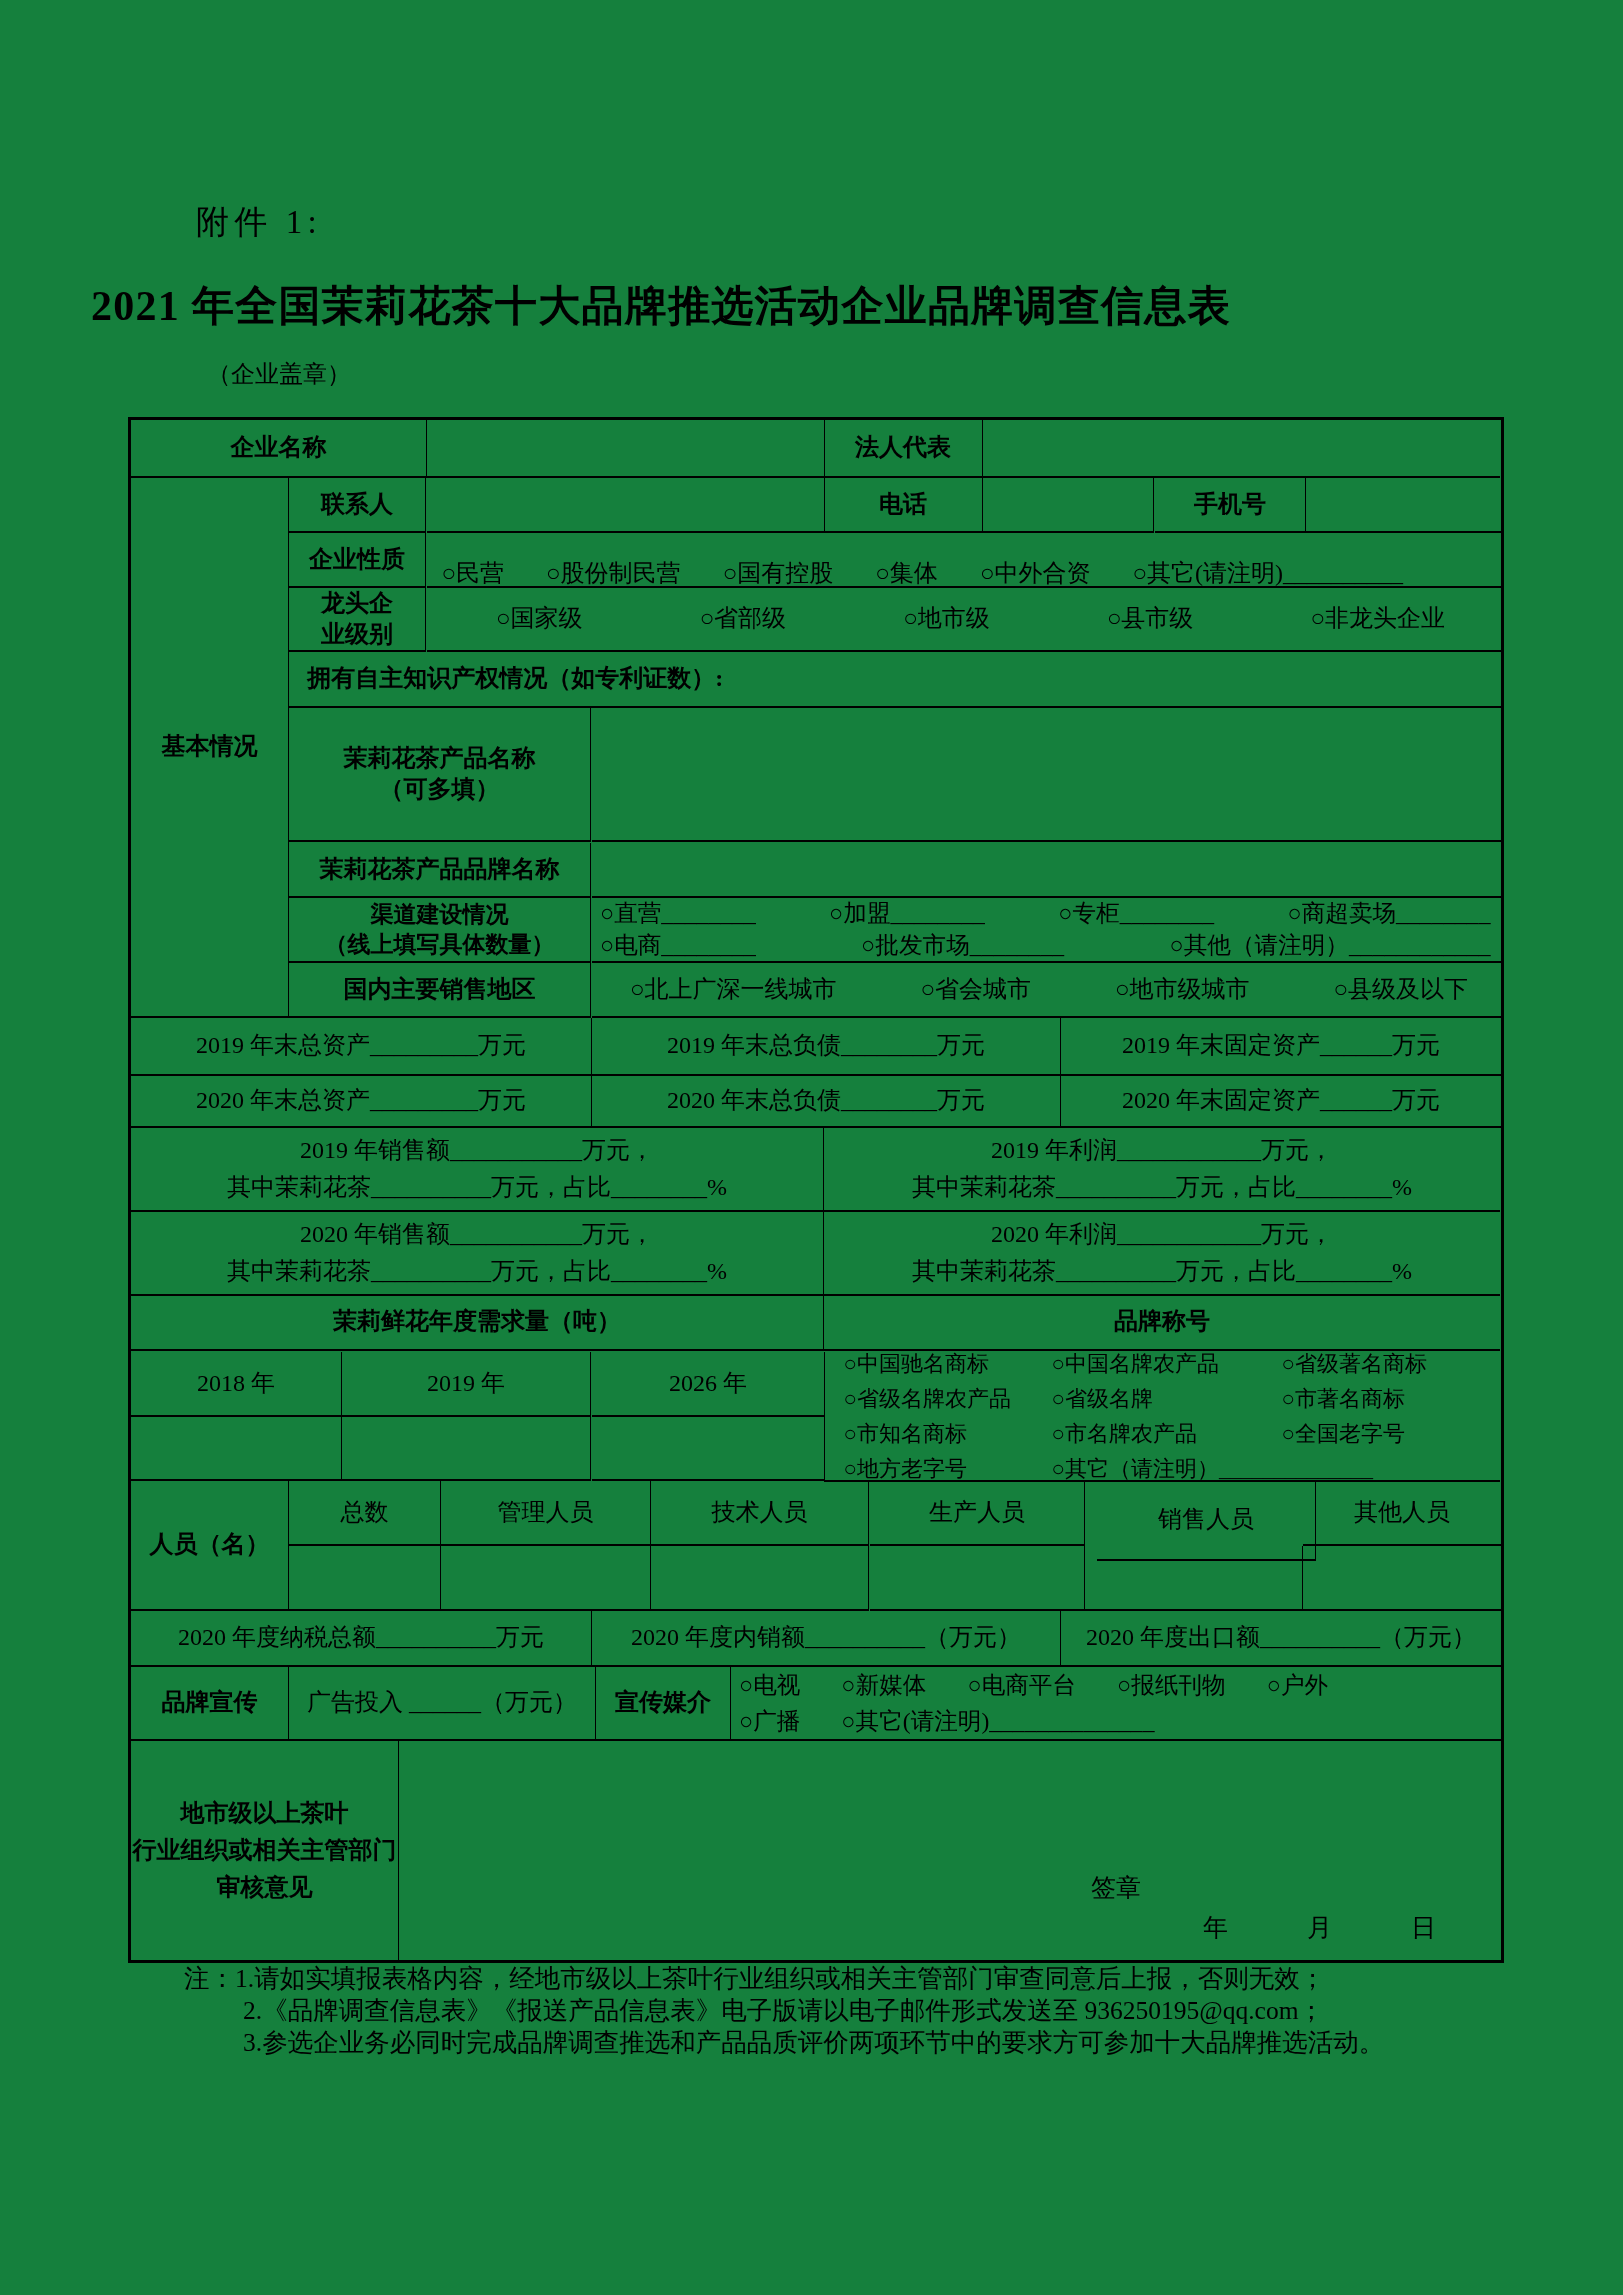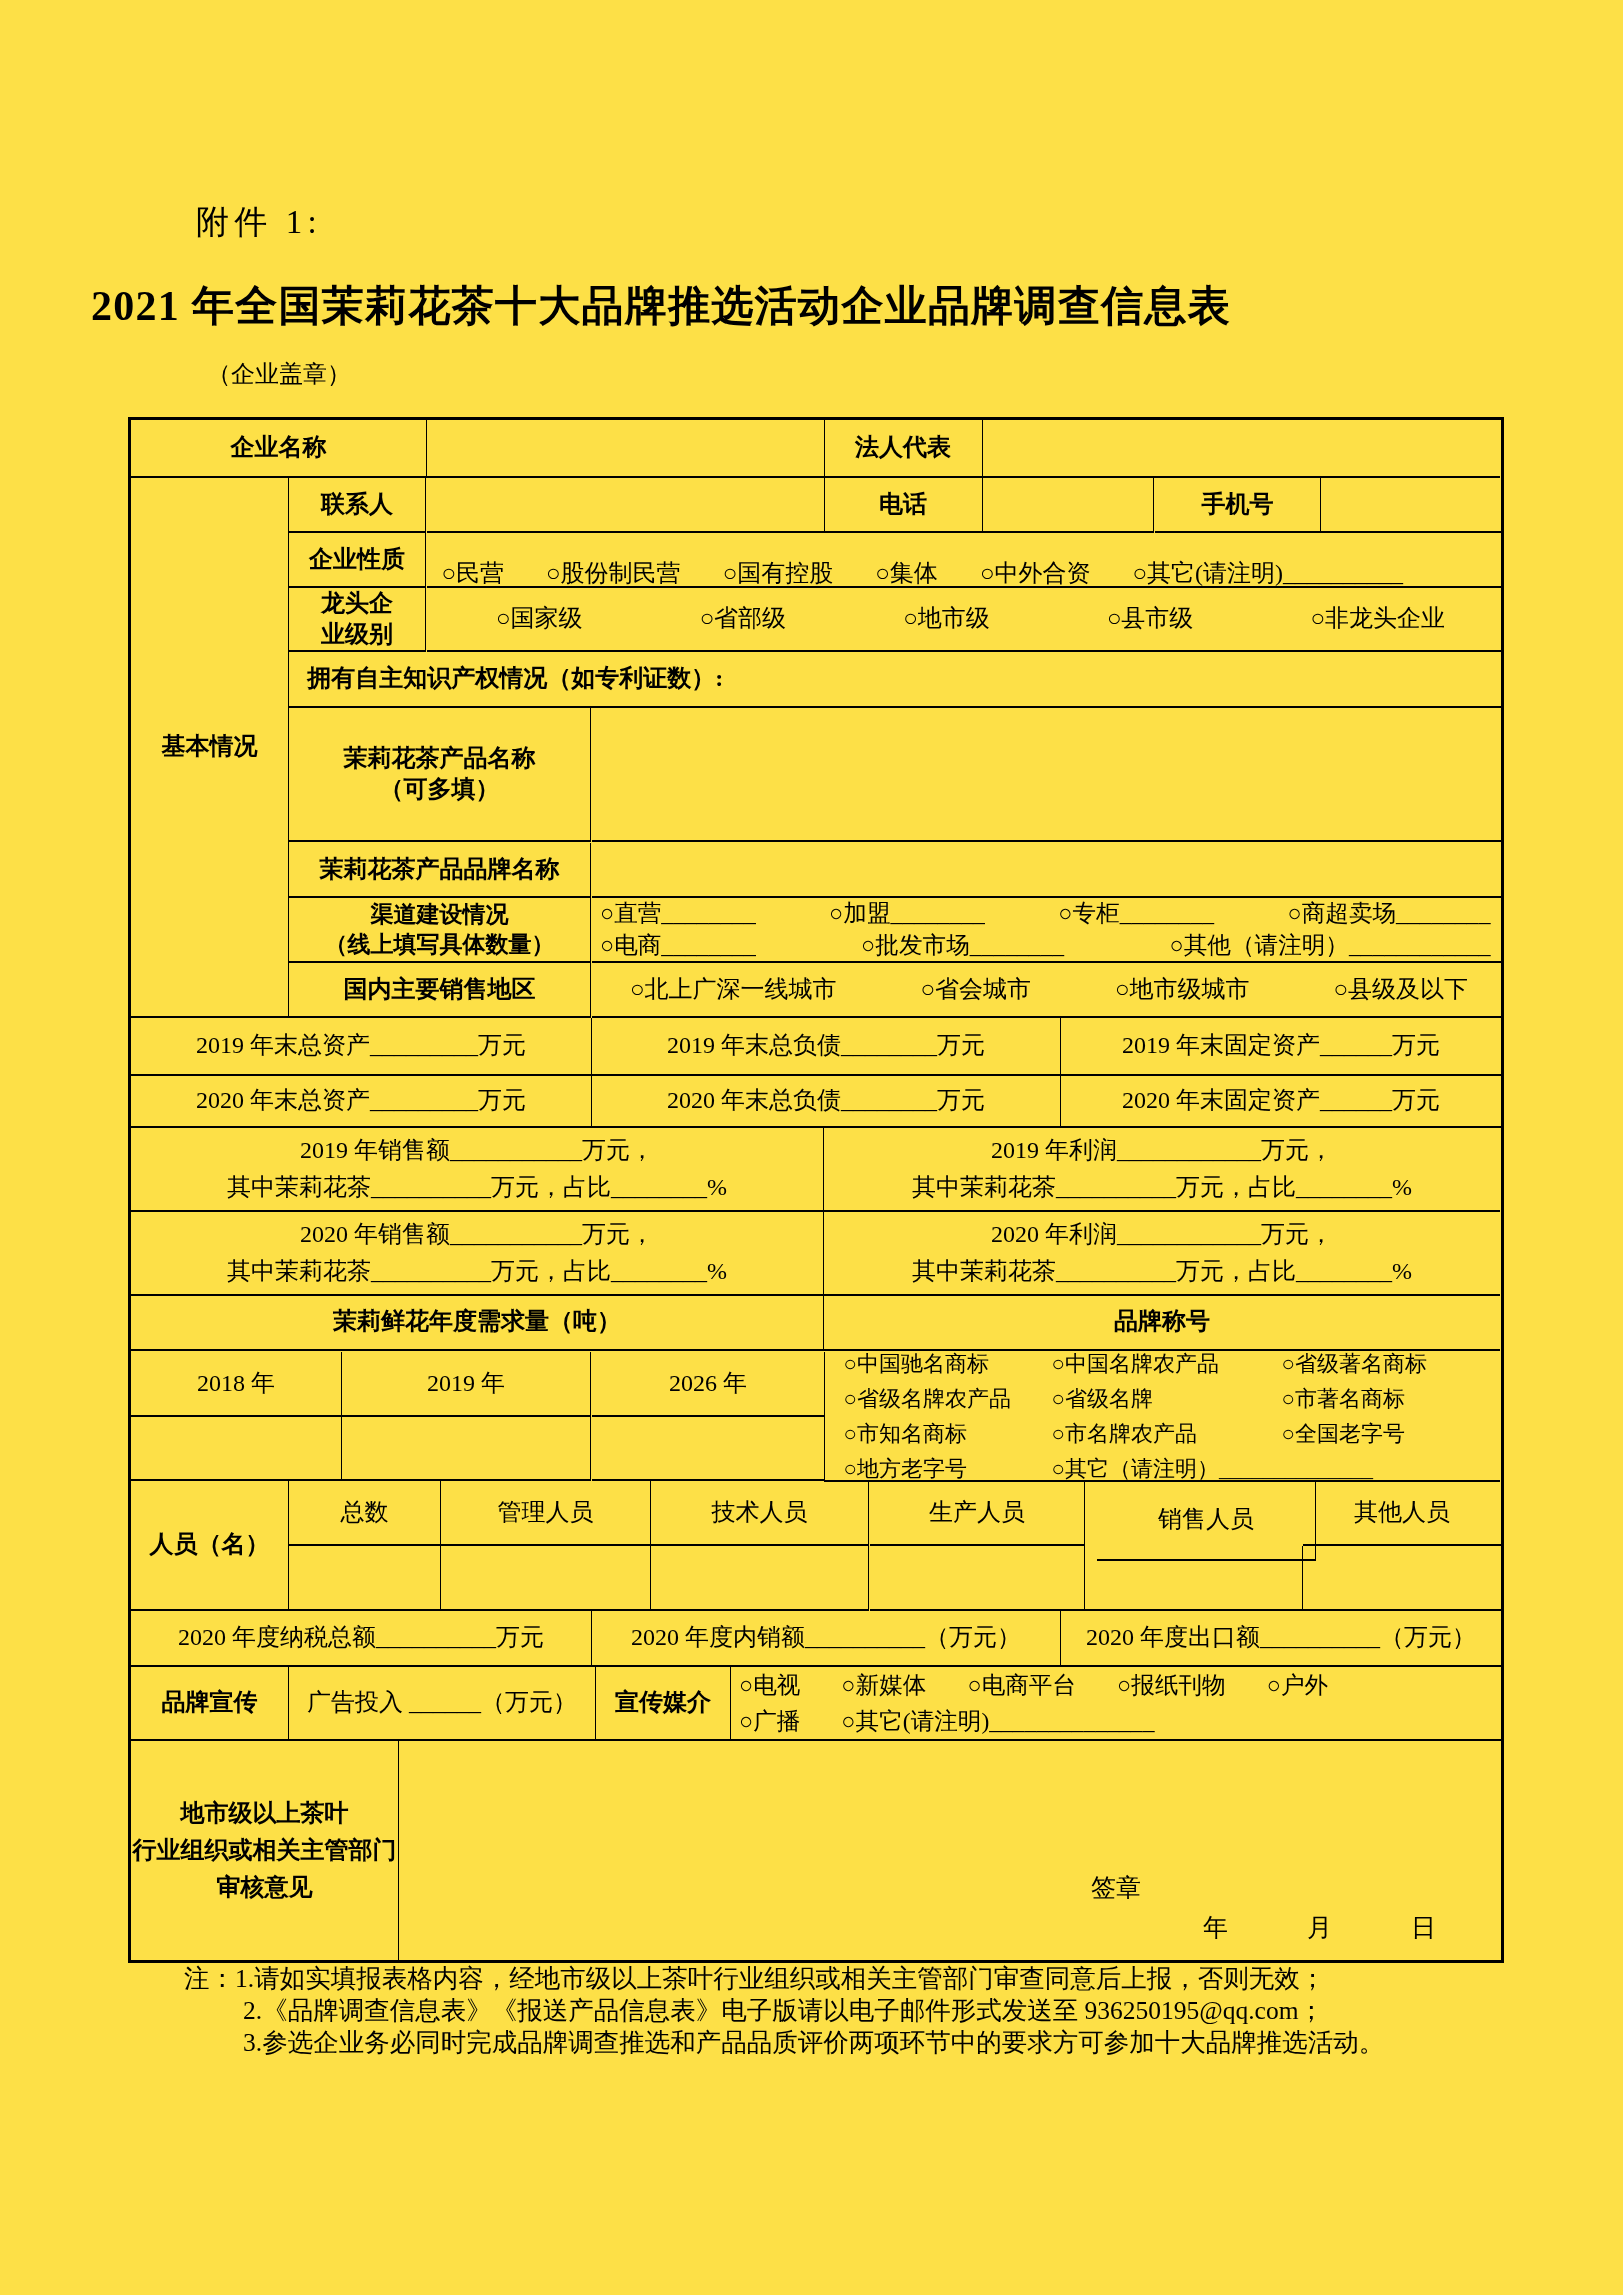--- a/index.html
+++ b/index.html
@@ -1,16 +1,16 @@
 <!DOCTYPE html>
 <html style="font-size:10.5px"><head>
 <meta charset="utf-8">
 <style>
   html,body{margin:0;padding:0;background:#fff;}
-  .sheet{position:relative;width:1623px;height:2295px;background:#fde047;color:#000;
+  .sheet{position:relative;width:1623px;height:2295px;background:#15803d;color:#000;
          font-family:"Liberation Serif","DejaVu Serif",serif;}
   .attachment{position:absolute;left:196px;top:200px;font-size:33px;letter-spacing:5.2px;}
   .title{position:absolute;left:0;top:278px;width:1322px;text-align:center;font-size:42px;font-weight:bold;letter-spacing:1.3px;}
   .stamp{position:absolute;left:207px;top:358px;font-size:24px;}
   .tbl{position:absolute;left:128px;top:417px;width:1370px;height:1540px;border:3.3px solid #000;}
   .c{position:absolute;box-sizing:border-box;border-right:1.3px solid #000;border-bottom:2.6px solid #000;
      display:flex;align-items:center;justify-content:center;text-align:center;
      font-size:24px;line-height:1.3;overflow:hidden;}
   .b{font-weight:bold;}
   .er{border-right:none;}
@@ -51,21 +51,21 @@
     <div class="c" style="left:296px;top:0;width:398px;height:58px"></div>
     <div class="c b" style="left:693px;top:0;width:159px;height:58px">法人代表</div>
     <div class="c er" style="left:852px;top:0;width:517px;height:58px"></div>
 
     <div class="c b" style="left:0;top:58px;width:158px;height:540px">基本情况</div>
 
     <div class="c b" style="left:158px;top:58px;width:137px;height:55px">联系人</div>
     <div class="c" style="left:296px;top:58px;width:398px;height:55px"></div>
     <div class="c b" style="left:693px;top:58px;width:159px;height:55px">电话</div>
     <div class="c" style="left:852px;top:58px;width:171px;height:55px"></div>
-    <div class="c b" style="left:1024px;top:58px;width:166px;height:55px">手机号</div>
+    <div class="c b" style="left:1024px;top:58px;width:151px;height:55px">手机号</div>
     <div class="c er" style="left:1172px;top:58px;width:198px;height:55px"></div>
 
     <div class="c b" style="left:158px;top:113px;width:137px;height:55px">企业性质</div>
     <div class="c er" style="left:296px;top:113px;width:1074px;height:55px">
       <div class="opts sb nature-pad">
         <span class="opt">○民营</span>
         <span class="opt">○股份制民营</span>
         <span class="opt">○国有控股</span>
         <span class="opt">○集体</span>
         <span class="opt">○中外合资</span>

